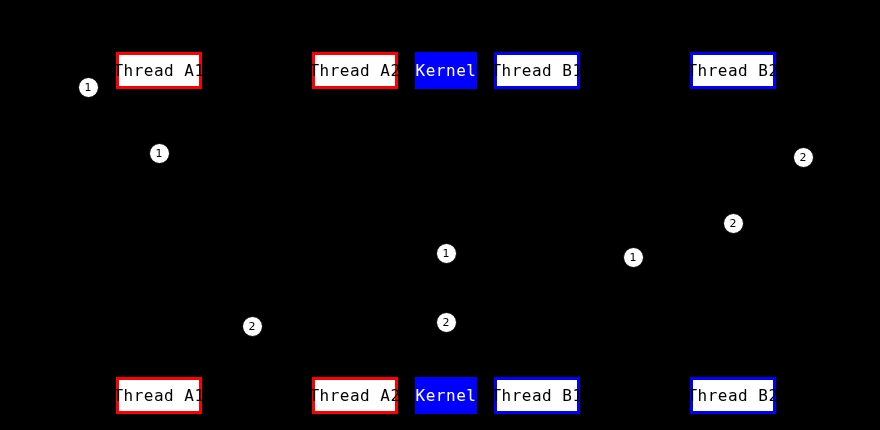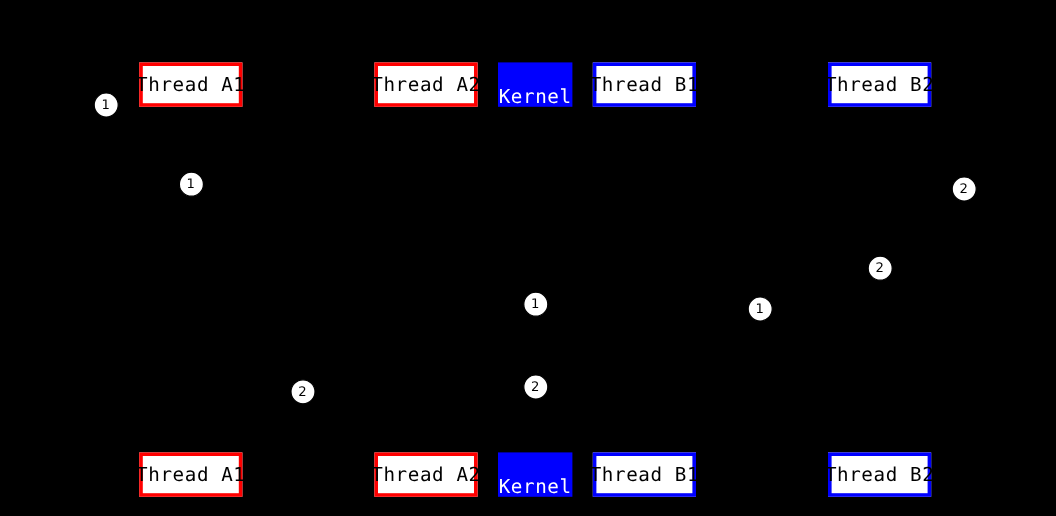--- a/index.html
+++ b/index.html
@@ -31,21 +31,20 @@
   }
   .node.outline {
     background: #ffffff;
     border-width: 3px;
     border-style: solid;
     color: #000000;
   }
   .node.filled {
     border-width: 0;
     color: #ffffff;
-    align-items: flex-end;
   }
   
   .lifeline {
     position: absolute;
     width: 1px;
     background: #000000;
   }
   
   .marker {
     position: absolute;

